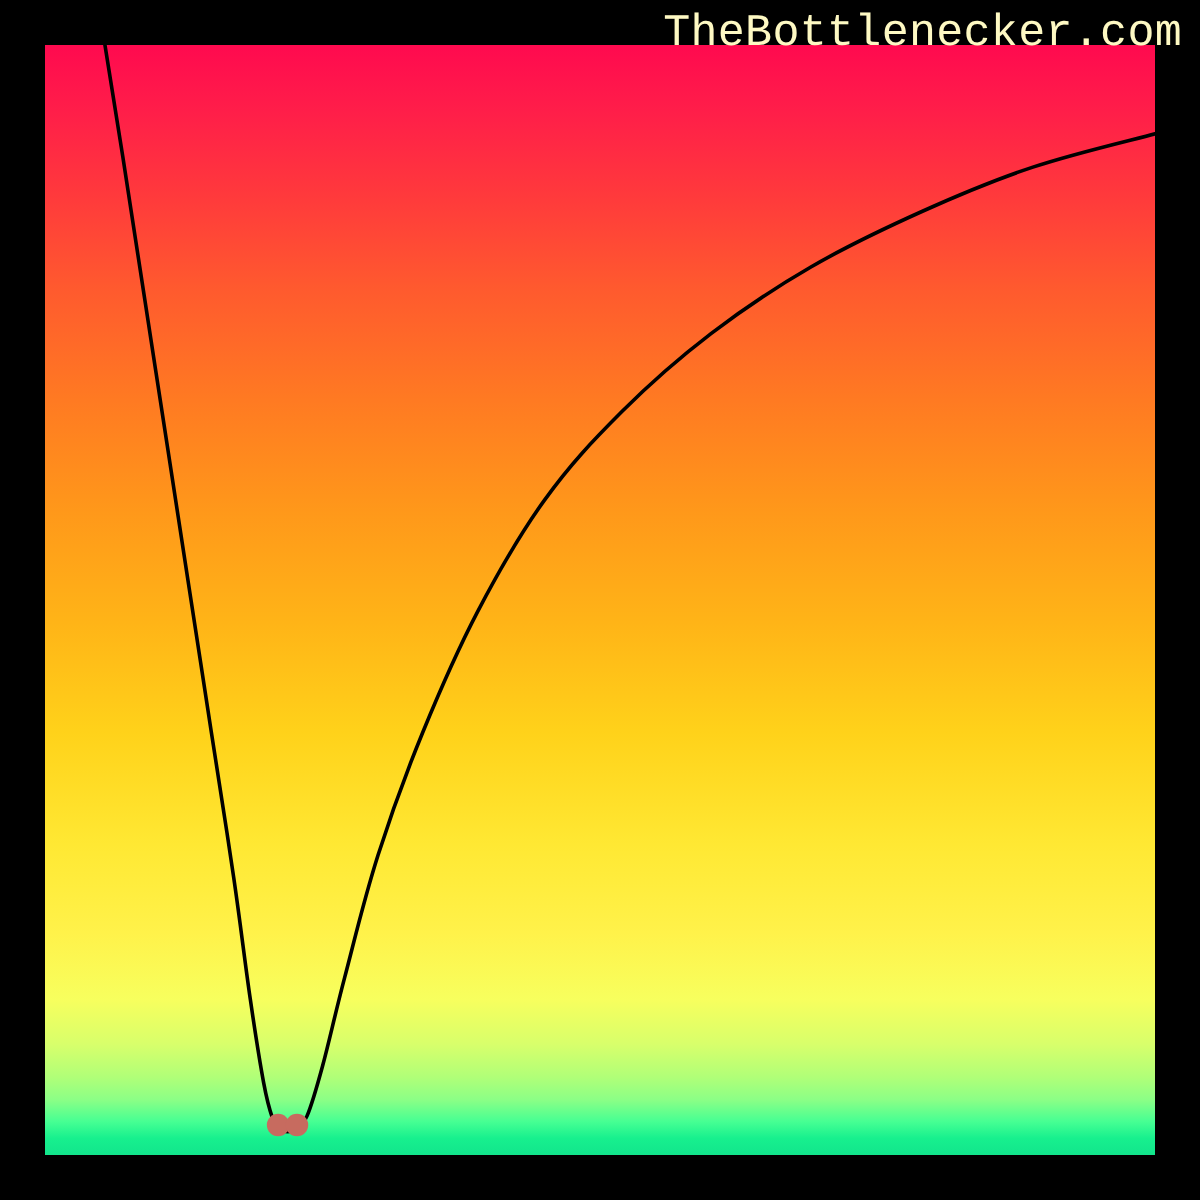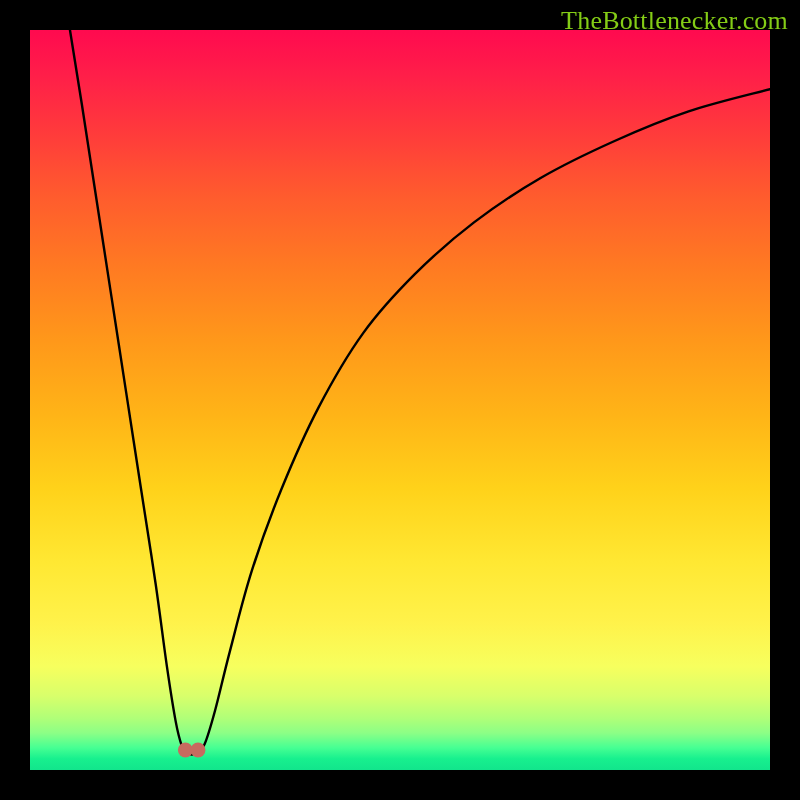--- a/index.html
+++ b/index.html
@@ -13,23 +13,23 @@
   .outer {
     position: relative;
     width: 800px;
     height: 800px;
     background: #000;
   }
   .watermark {
     position: absolute;
     top: 6px;
     right: 12px;
-    font-family: Liberation Serif, serif;
-    font-size: 26px;
-    color: #84cc16;
+    font-family: Liberation Mono, monospace;
+    font-size: 30px;
+    color: #fef9c3;
     letter-spacing: 0.2px;
     z-index: 10;
     user-select: none;
   }
   .plot-area {
     position: absolute;
     left: 30px;
     top: 30px;
     width: 740px;
     height: 740px;

